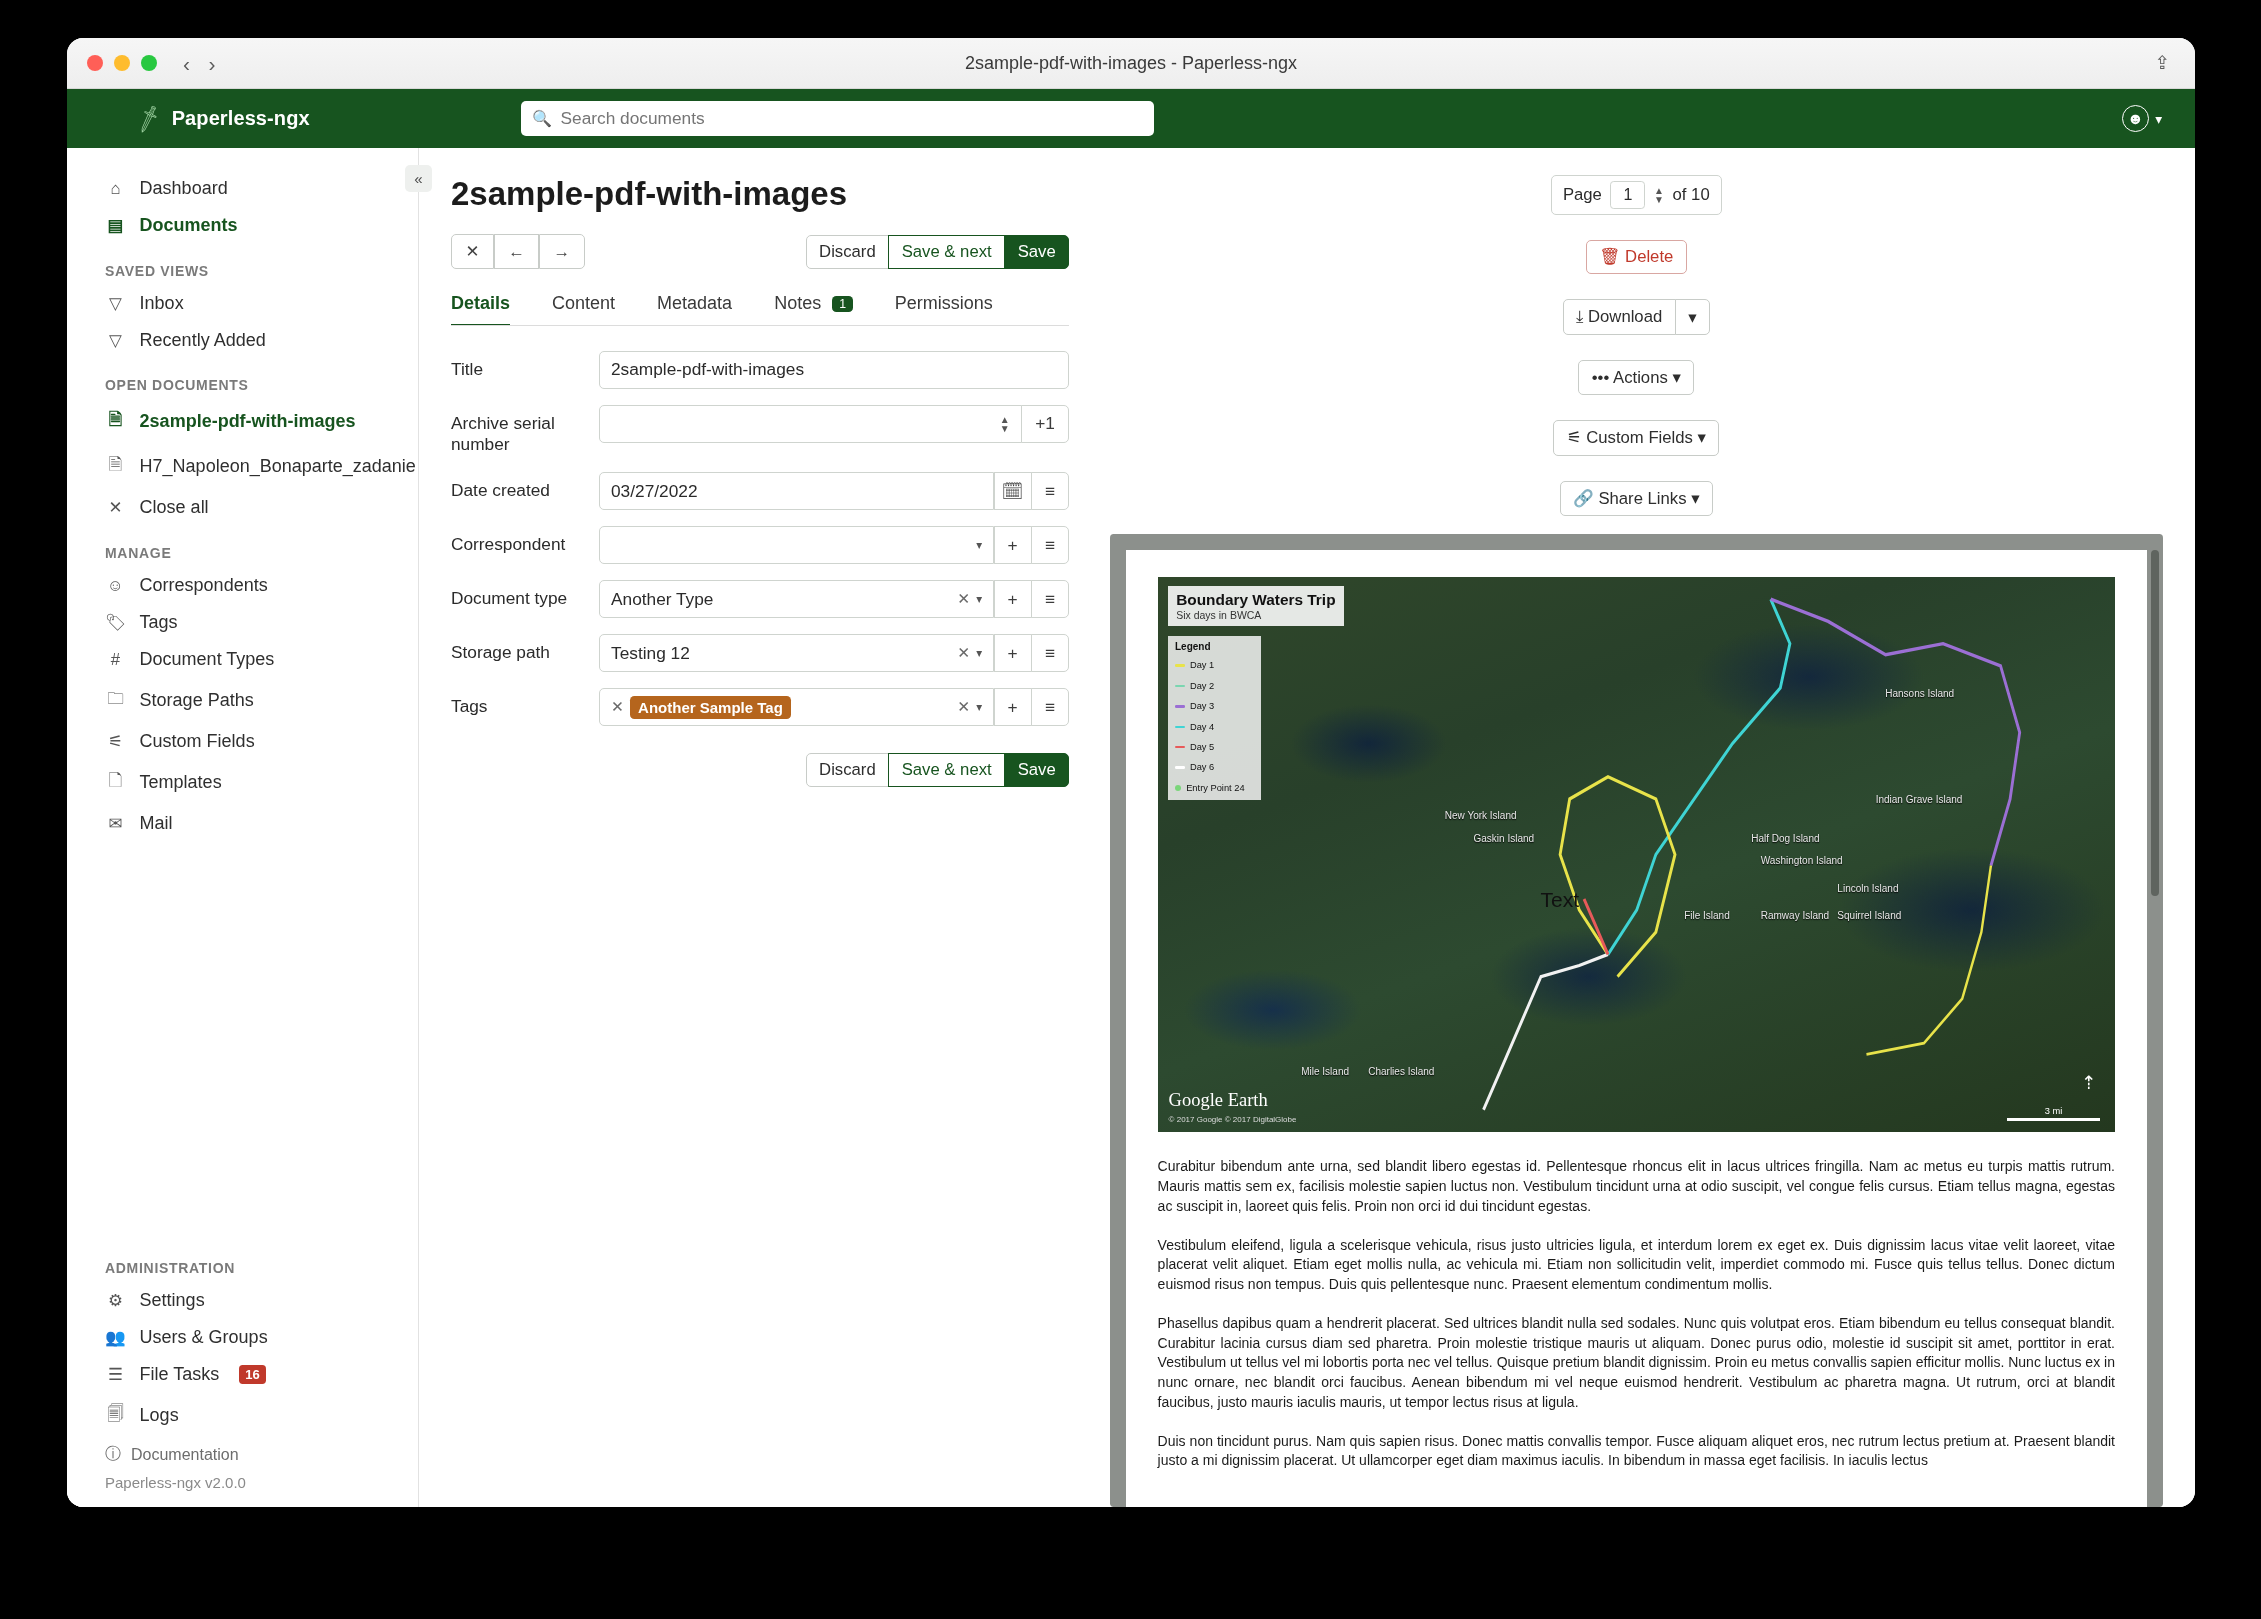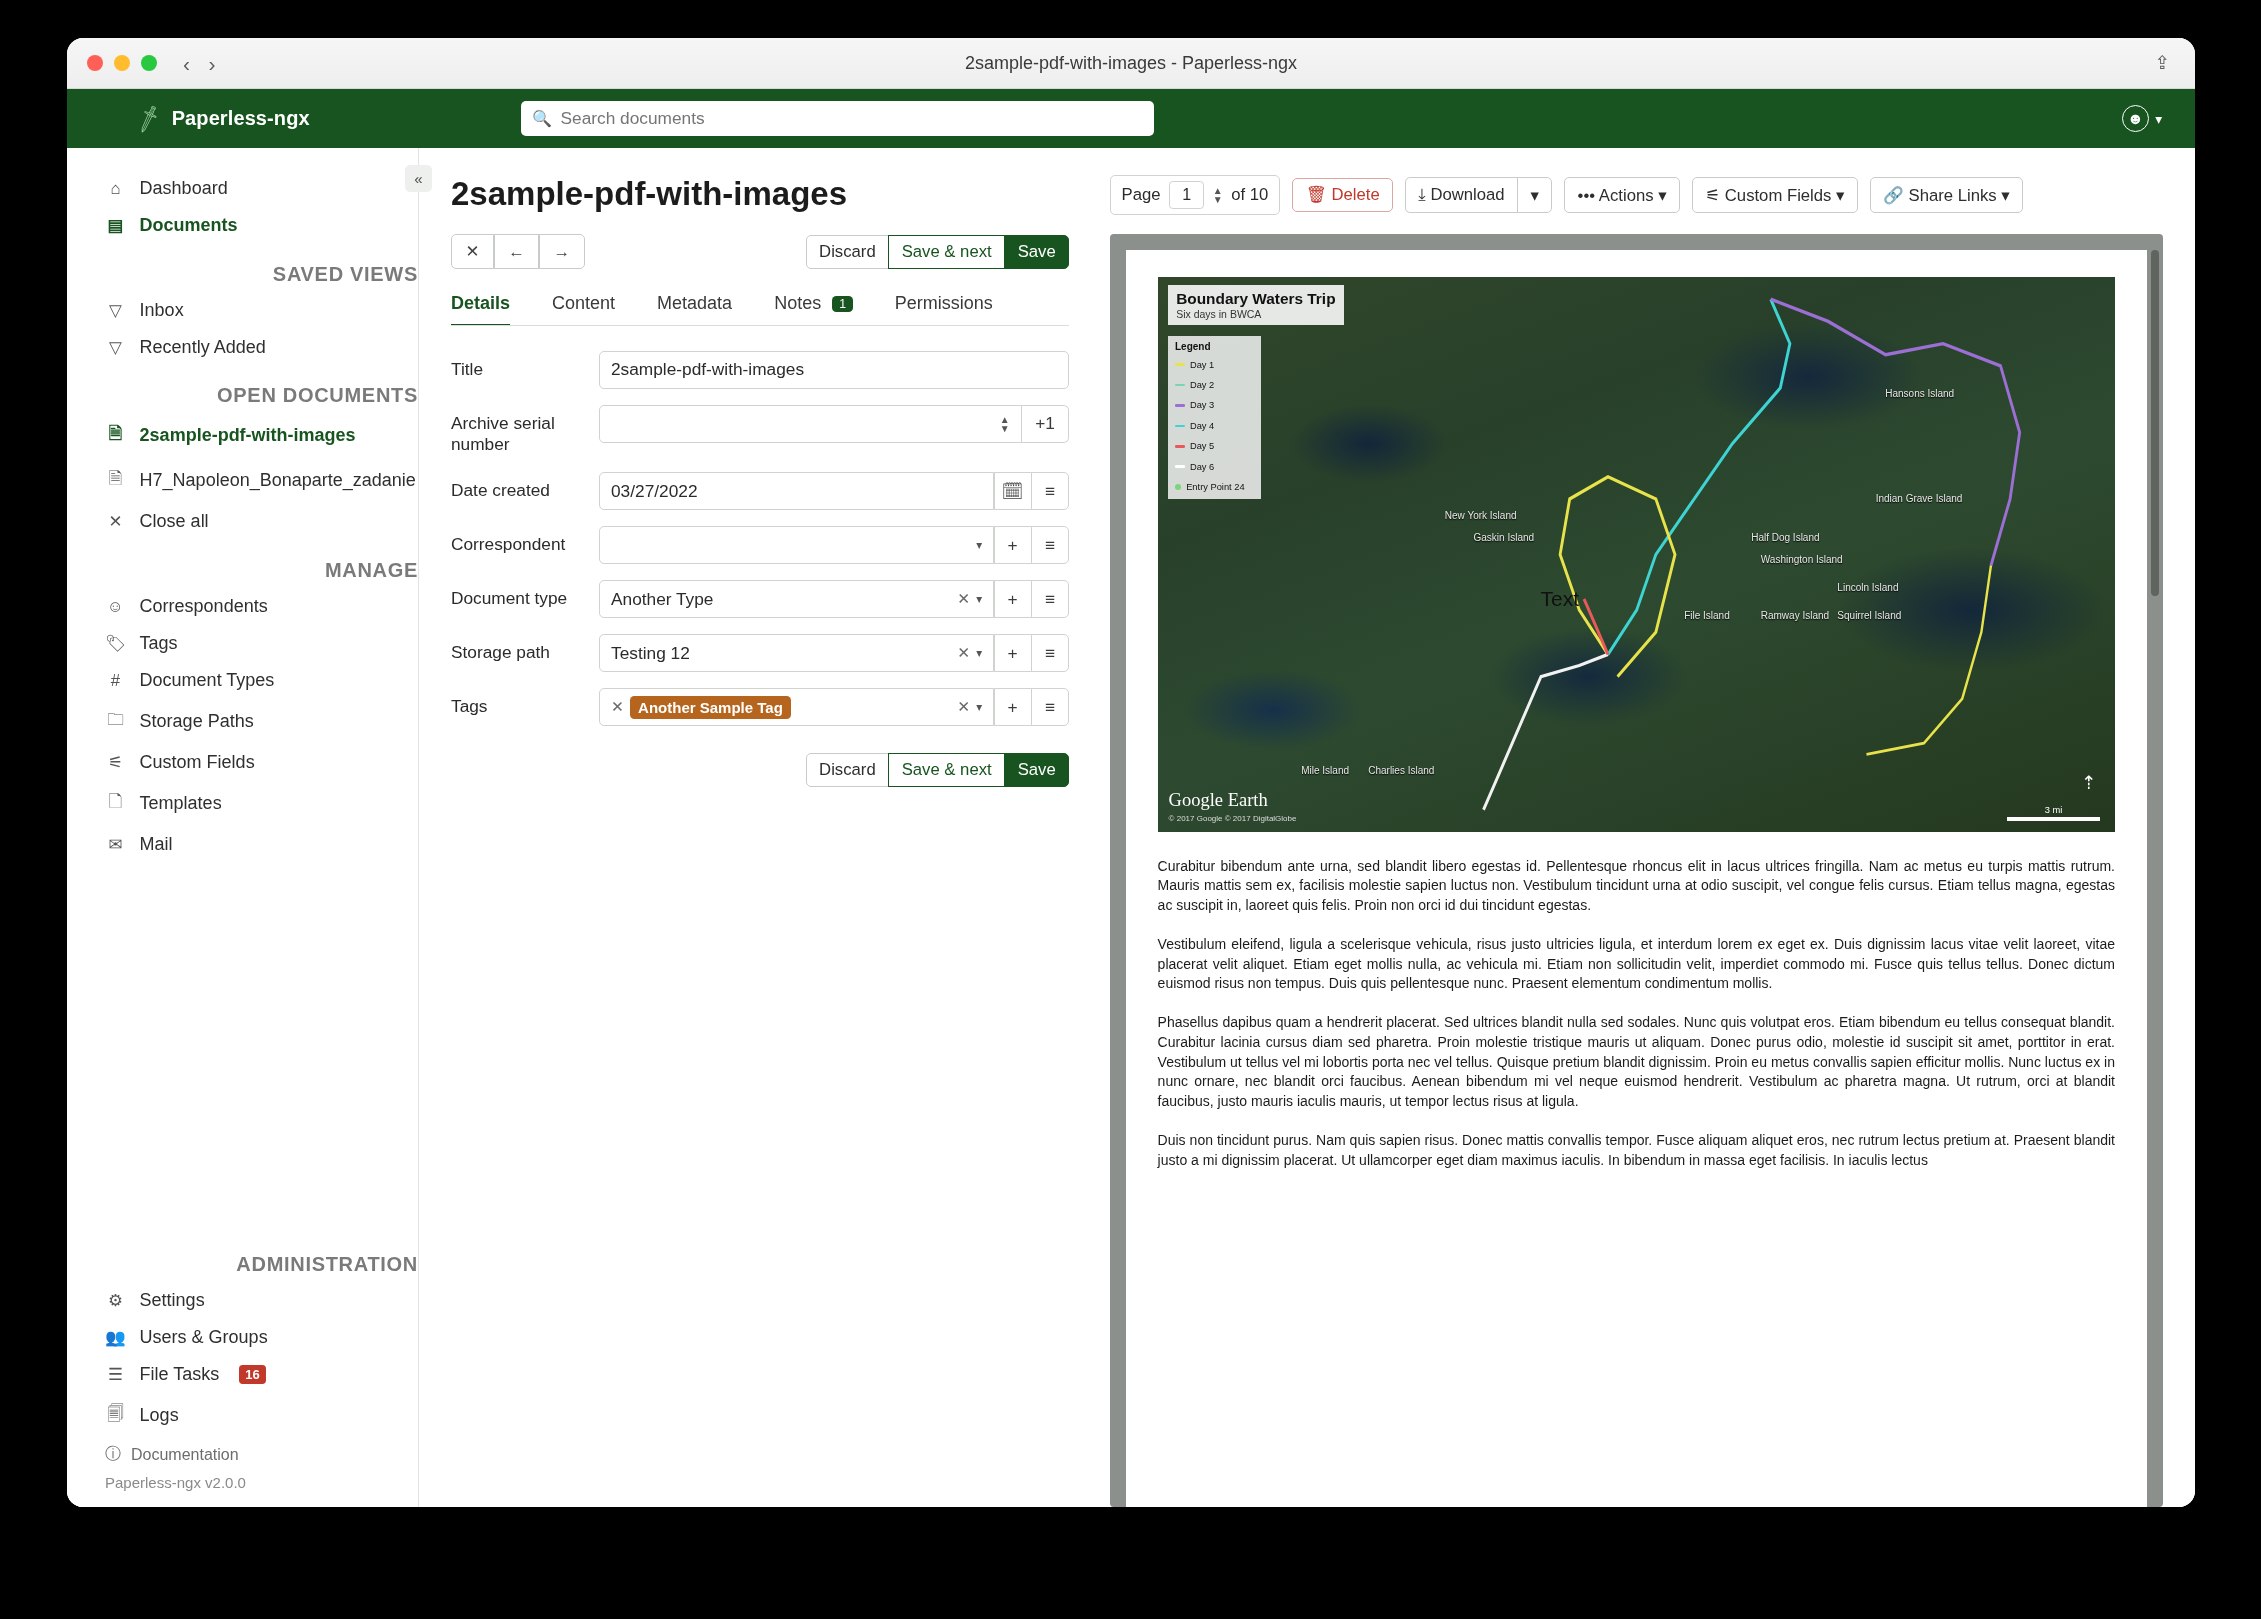--- a/index.html
+++ b/index.html
@@ -85,22 +85,22 @@
   }
   .nav-item {
     display: flex; align-items: center; gap: 13.6px;
     padding: 8px 0 8px 38px;
     font-size: 18px; color: #2f2f2f;
   }
   .nav-item .ic { width: 21px; text-align: center; font-size: 16.7px; color: #555; }
   .nav-item.active { color: #17541f; font-weight: bold; }
   .nav-item.active .ic { color: #17541f; }
   .section-head {
-    font-size: 20px; color: #7a7a7a; letter-spacing: 0.7px;
-    padding: 18.5px 0 6.2px 38px; font-weight: bold; text-align: right;
+    font-size: 14px; color: #7a7a7a; letter-spacing: 0.7px;
+    padding: 18.5px 0 6.2px 38px; font-weight: bold;
   }
   .badge-count {
     background: #c0392b; color: #fff; font-size: 13px; font-weight: bold;
     border-radius: 3.7px; padding: 1.9px 6.2px; margin-left: 6.2px;
   }
   .sidebar-spacer { flex: 1; }
   .doc-link { font-size: 16px; color: #6d6d6d; padding: 6.2px 0 3.7px 38px; display: flex; align-items: center; gap: 10px; }
   .version { font-size: 15px; color: #8a8a8a; padding: 5px 0 16px 38px; }
   .collapse-btn {
     position: absolute; left: 338px; top: 17.3px;
@@ -158,21 +158,21 @@
     background: #b5651d; color: #fff; font-size: 15px; font-weight: bold;
     border-radius: 4.3px; padding: 3.1px 8px;
   }
   .suggest { font-size: 15.4px; color: #555; padding: 7.4px 0 0 148px; }
   .suggest a { color: #1a6fb5; text-decoration: none; }
   .spinner-ctl { display: flex; flex-direction: column; justify-content: center; font-size: 10px; color: #555; line-height: 0.9; }
   .bottom-save { display: flex; margin-top: 27px; }
 
   
   .right { flex: 1; padding: 27px 32px 0 8.6px; display: flex; flex-direction: column; min-width: 0; }
-  .right-toolbar { display: flex; align-items: center; gap: 12px; margin-bottom: 18.5px; }
+  .right-toolbar { display: flex; align-items: center; gap: 25px; margin-bottom: 18.5px; flex-direction: column; }
   .pagectl { display: flex; align-items: center; gap: 8.6px; border: 0.6px solid #cfd4cf; border-radius: 5px; padding: 5px 11px; font-size: 16.7px; color: #2b2b2b; }
   .pagectl .numbox { border: 0.6px solid #cfd4cf; border-radius: 3.7px; width: 35px; height: 28px; display: flex; align-items: center; justify-content: center; font-size: 16px; }
   .btn.danger { color: #c0392b; border-color: #d9a7a2; }
   .viewer {
     flex: 1; background: #8c908c; border-radius: 3.7px;
     padding: 16px 16px 0 16px; overflow: hidden; position: relative;
   }
   .page-sheet {
     background: #fff; height: 100%; width: 100%;
     padding: 27px 32px; overflow: hidden;

